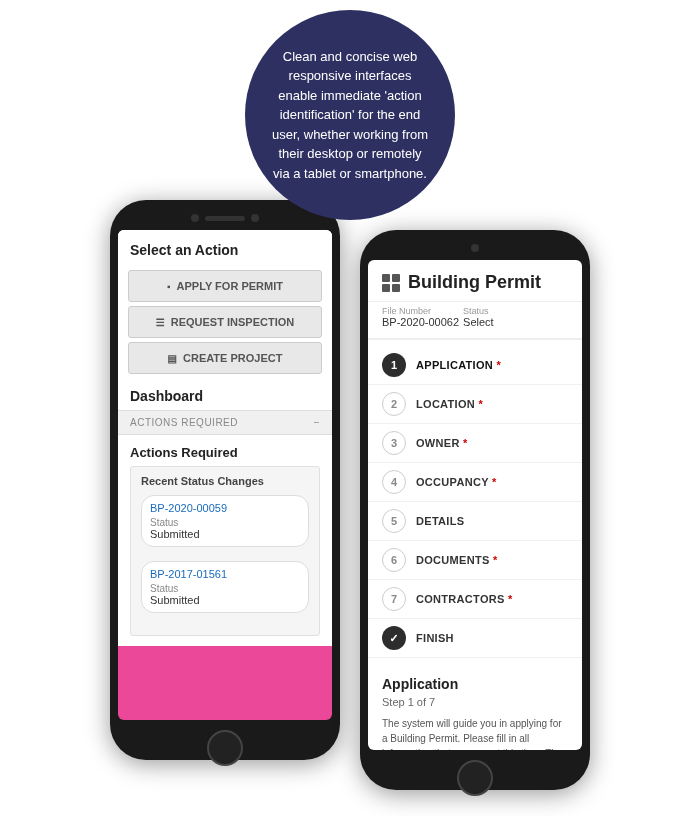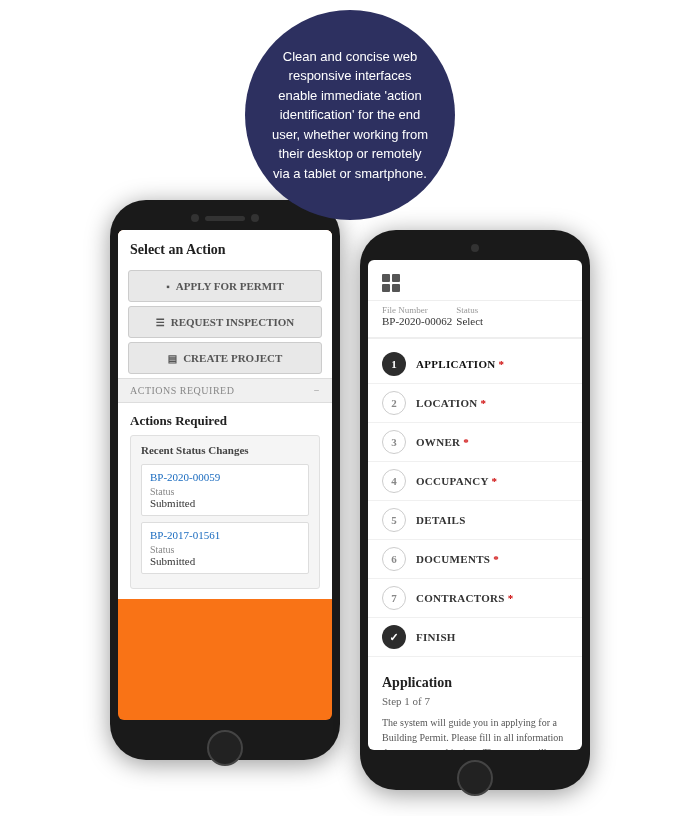--- a/index.html
+++ b/index.html
@@ -83,26 +83,25 @@
     }
 
     .phone-camera {
       width: 8px;
       height: 8px;
       background: #333;
       border-radius: 50%;
     }
 
     .phone-screen {
-      background: #f97316;
+      background: #ec4899;
       border-radius: 6px;
       overflow-y: auto;
       overflow-x: hidden;
       scrollbar-width: none;
-      font-family: Liberation Serif, serif;
     }
 
     .phone-screen::-webkit-scrollbar { display: none; }
 
     .phone-left .phone-screen {
       height: 490px;
     }
 
     .phone-right .phone-screen {
       height: 490px;
@@ -223,23 +222,23 @@
     .recent-status-title {
       font-size: 11px;
       font-weight: bold;
       color: #444;
       margin-bottom: 8px;
     }
 
     .status-item {
       background: #fff;
       border: 1px solid #ddd;
-      border-radius: 2px;
+      border-radius: 13px;
       padding: 6px 8px;
-      margin-bottom: 6px;
+      margin-bottom: 14px;
     }
 
     .status-link {
       font-size: 11px;
       color: #1a6bbf;
       text-decoration: none;
       display: block;
       margin-bottom: 3px;
     }
 
@@ -419,20 +418,21 @@
         </div>
         <div class="action-btn">
           <span class="btn-icon">☰</span>
           <span>REQUEST INSPECTION</span>
         </div>
         <div class="action-btn">
           <span class="btn-icon">▤</span>
           <span>CREATE PROJECT</span>
         </div>
 
+        <div class="dashboard-header">Dashboard</div>
 
         <div class="actions-required-section">
           <div class="actions-required-bar">
             <span>ACTIONS REQUIRED</span>
             <span class="minus-icon">−</span>
           </div>
           <div class="actions-body">
             <div class="actions-title">Actions Required</div>
             <div class="recent-status-card">
               <div class="recent-status-title">Recent Status Changes</div>
@@ -465,20 +465,21 @@
     <div class="phone-screen">
       <div class="right-content">
 
         <div class="permit-header">
           <div class="permit-icon-grid">
             <div class="permit-icon-cell"></div>
             <div class="permit-icon-cell"></div>
             <div class="permit-icon-cell"></div>
             <div class="permit-icon-cell"></div>
           </div>
+          <div class="permit-title">Building Permit</div>
         </div>
 
         <div class="permit-meta">
           <div class="meta-item">
             <span class="meta-label">File Number</span>
             <span class="meta-value">BP-2020-00062</span>
           </div>
           <div class="meta-item">
             <span class="meta-label">Status</span>
             <span class="meta-value">Select</span>

